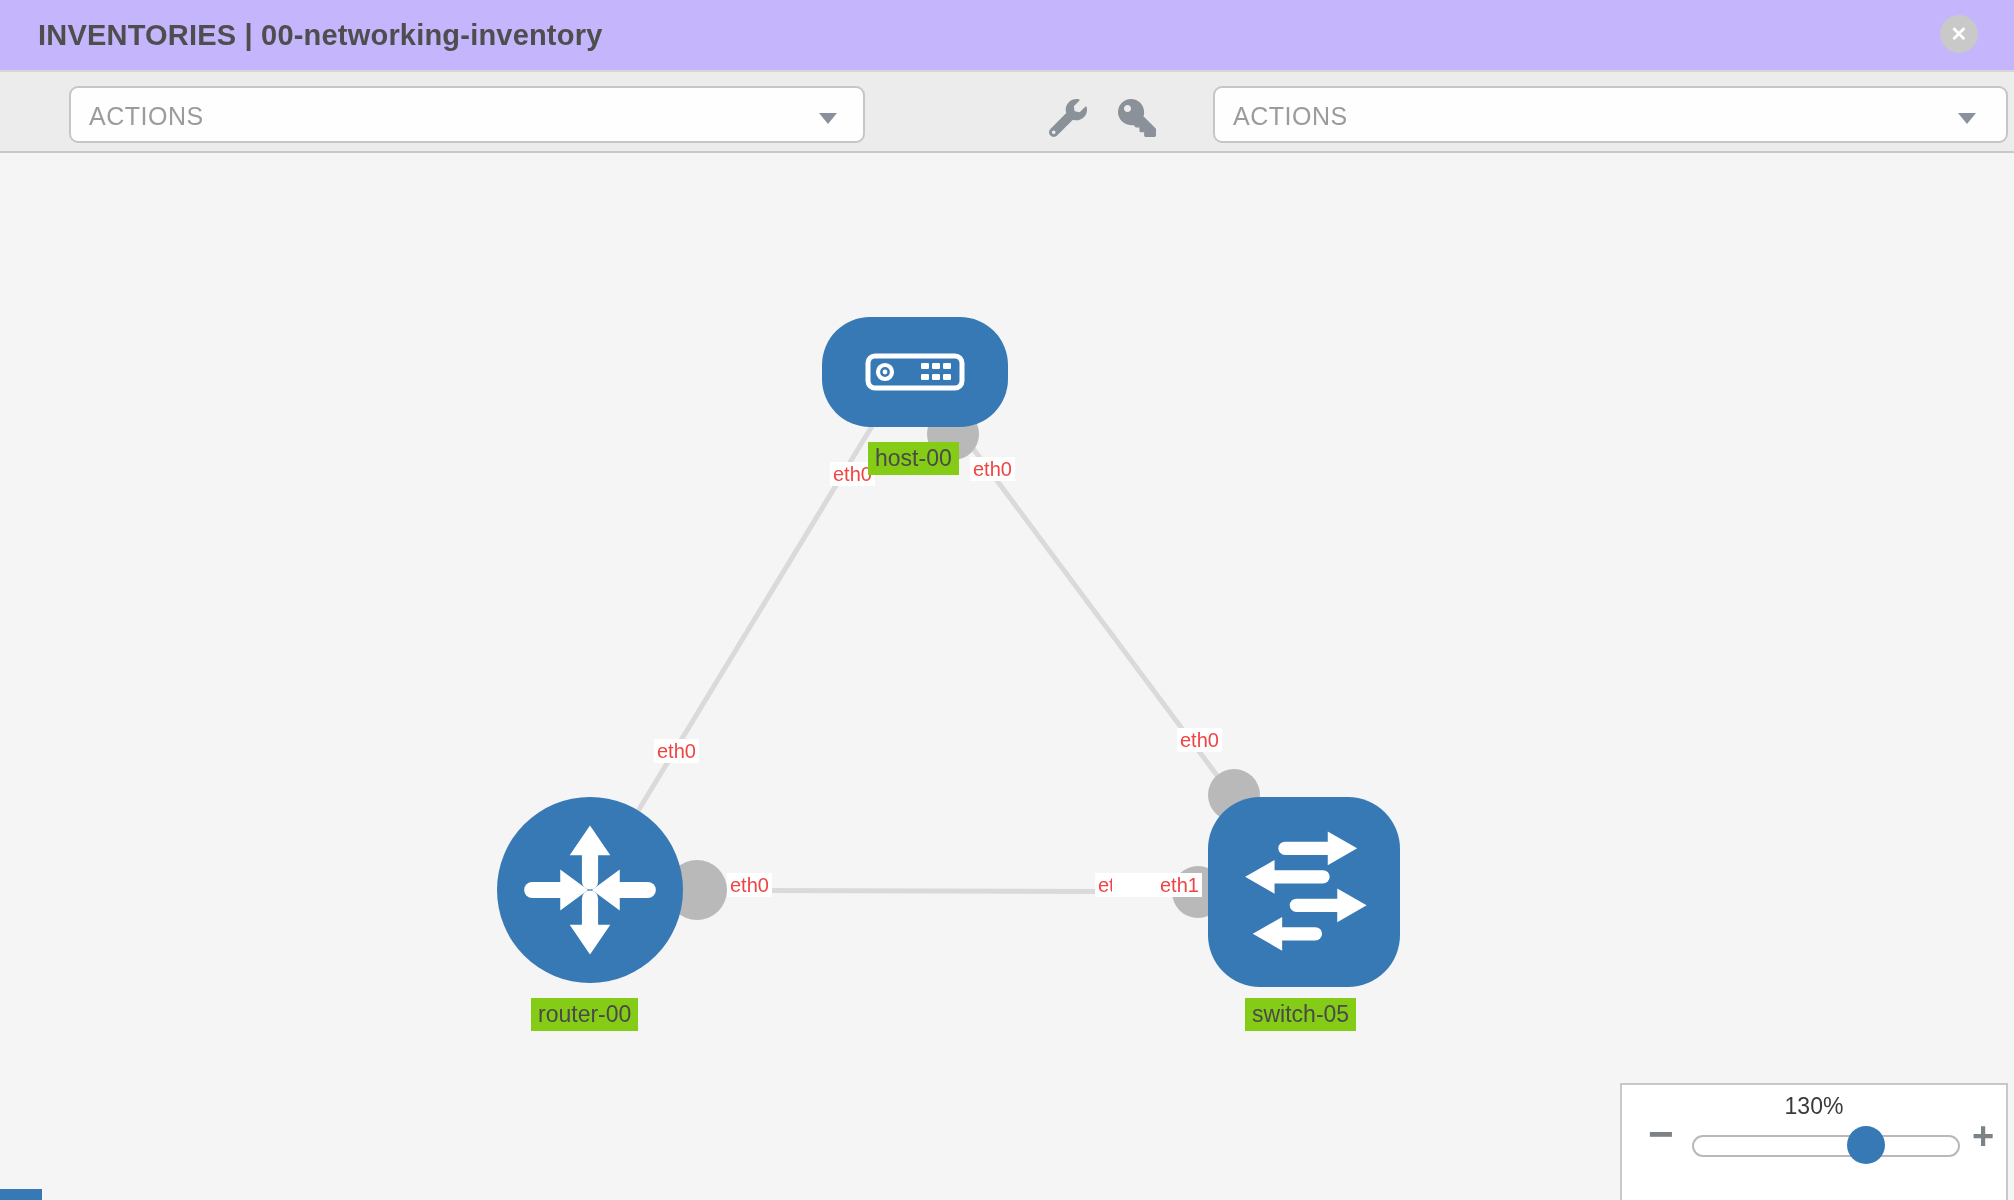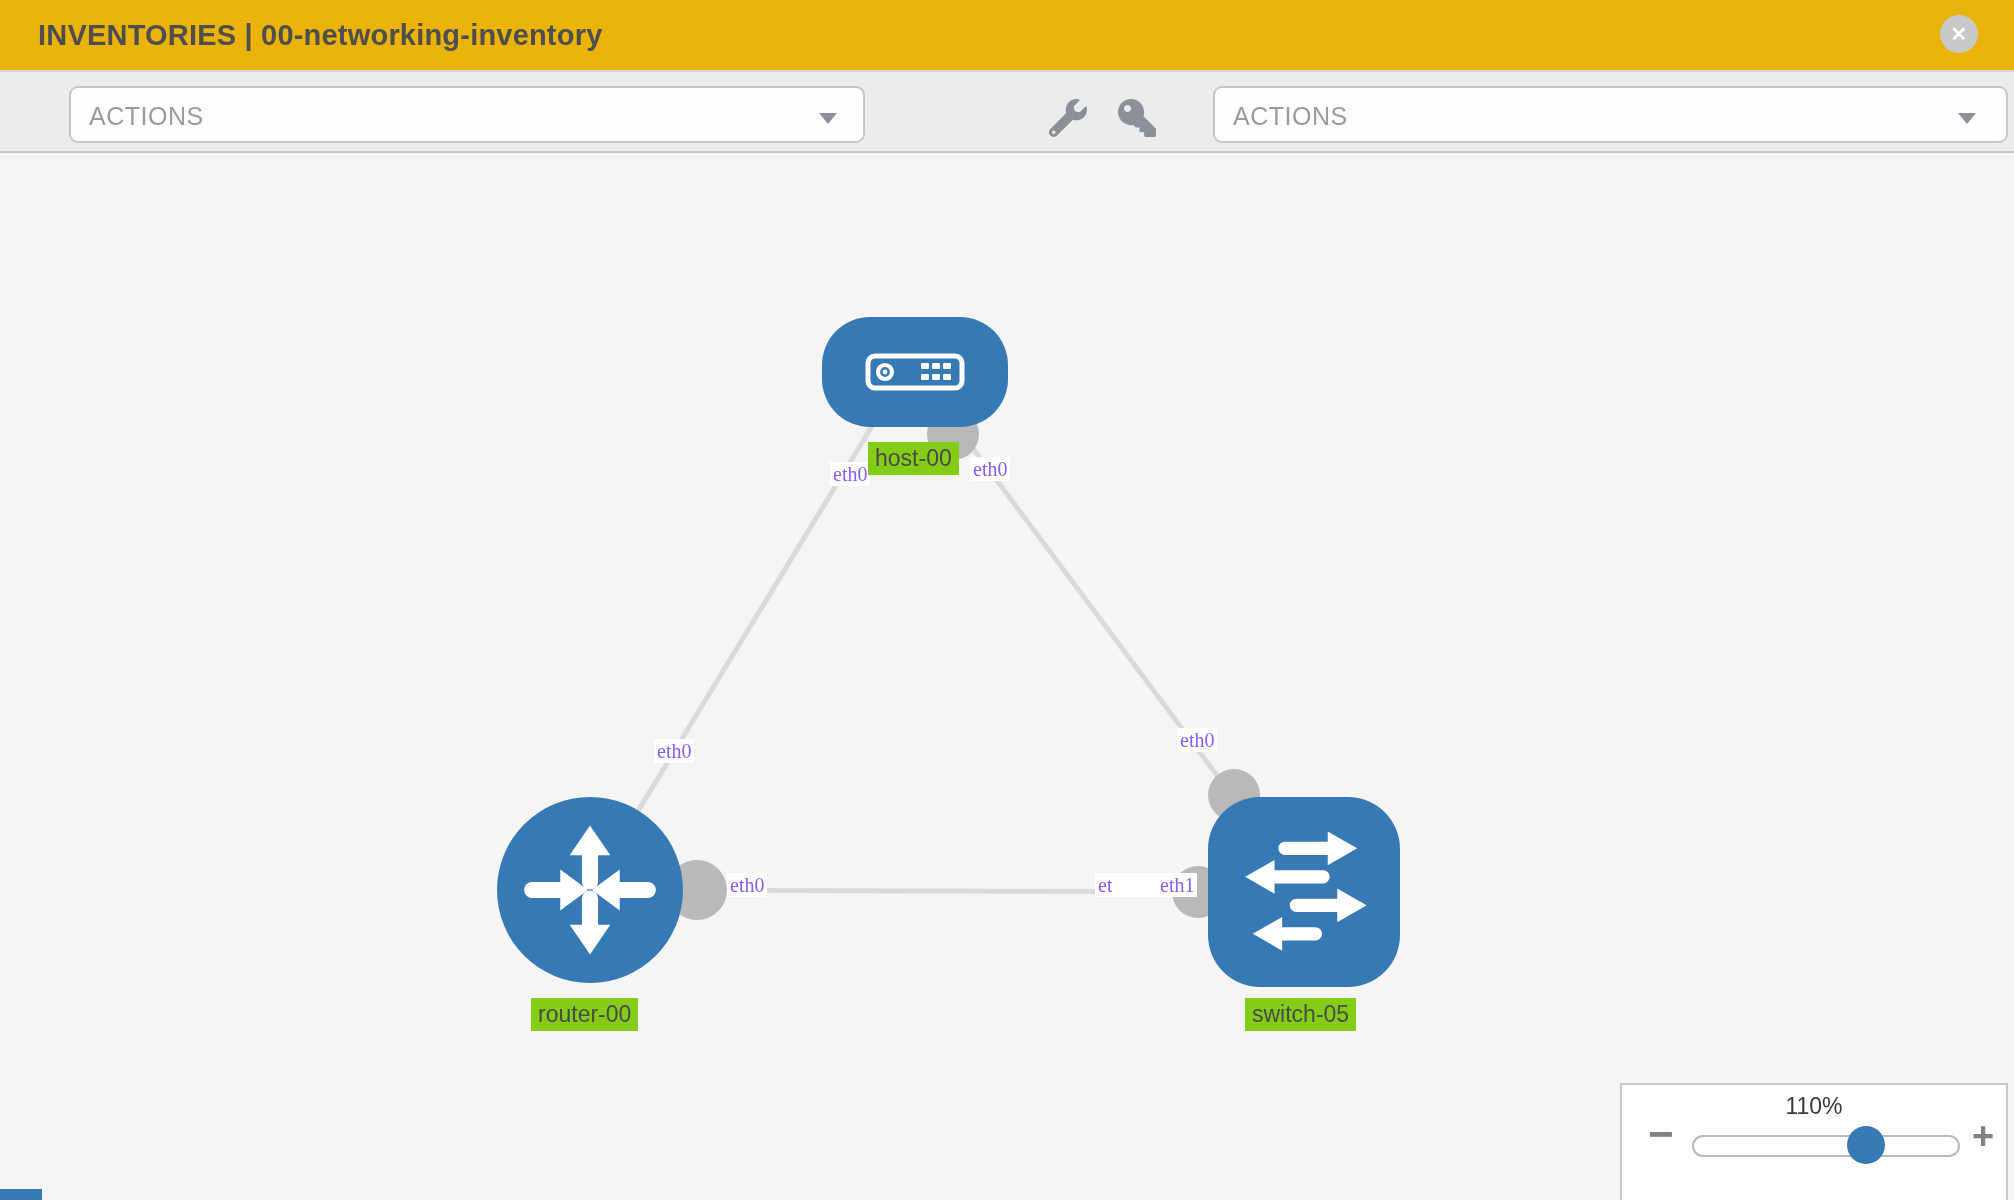--- a/index.html
+++ b/index.html
@@ -1,41 +1,41 @@
 <!DOCTYPE html>
 <html><head>
 <meta charset="utf-8">
 <style>
   * { margin:0; padding:0; box-sizing:border-box; }
   html,body { width:2014px; height:1200px; }
   body { font-family:"Liberation Sans", sans-serif; background:#f5f5f5; }
   #app { position:relative; width:2014px; height:1200px; overflow:hidden; background:#f5f5f5; }
 
   
-  .header { position:absolute; left:0; top:0; width:2014px; height:72px; background:#eab308; border-bottom:2px solid #d6d6d6; }
+  .header { position:absolute; left:0; top:0; width:2014px; height:72px; background:#c4b5fd; border-bottom:2px solid #d6d6d6; }
   .header-title { position:absolute; left:38px; top:19px; font-size:29px; font-weight:700; color:#4e4e4e; letter-spacing:0.2px; }
   .close-btn { position:absolute; left:1940px; top:15px; width:38px; height:38px; border-radius:50%; background:#c9c9c9; color:#ffffff; font-size:20px; font-weight:700; text-align:center; line-height:38px; cursor:pointer; }
 
   
   .toolbar { position:absolute; left:0; top:72px; width:2014px; height:81px; background:#ececec; border-bottom:2px solid #c8c8c8; }
   .dd-box { position:absolute; top:14px; height:57px; background:#fefefe; border:2px solid #c6c6c6; border-radius:9px;margin-left:30px; }
   .dd-box .dd-label { position:absolute; left:18px; top:14px; font-size:25px; color:#9b9b9b; letter-spacing:0.5px; }
   .dd-caret { position:absolute; top:25px; width:0; height:0; border-left:9px solid transparent; border-right:9px solid transparent; border-top:11px solid #8a919c; }
   .actions-dd { left:39px; width:796px; }
   .search-dd { left:1183px; width:795px; }
   .tool-icon { position:absolute; top:27px; width:38px; height:38px; }
   .tool-icon svg { width:38px; height:38px; }
   .wrench-icon { left:1049px; }
   .key-icon { left:1118px; }
 
   
   .canvas { position:absolute; left:0; top:153px; width:2014px; height:1047px; background:#f5f5f5; overflow:hidden; }
   .topo-svg { position:absolute; left:0; top:0; z-index:1; }
   .node { position:absolute; background:#3779b5; z-index:2; display:flex; align-items:center; justify-content:center; }
-  .iface-label { position:absolute; z-index:3; background:#ffffff; color:#8b5cf6; font-size:20px; line-height:24px; padding:0 3px; white-space:nowrap;font-family:Liberation Serif, serif; }
+  .iface-label { position:absolute; z-index:3; background:#ffffff; color:#ef4444; font-size:20px; line-height:24px; padding:0 3px; white-space:nowrap; }
   .node-label { position:absolute; z-index:4; background:#84cc16; color:#4a4a4a; font-size:23px; line-height:33px; padding:0 7px; white-space:nowrap; }
 
   
   .zoom-panel { position:absolute; left:1620px; top:930px; width:388px; height:140px; background:#ffffff; border:2px solid #c8c8c8; z-index:5; }
   .zoom-level { position:absolute; left:0; top:8px; width:100%; text-align:center; font-size:23px; color:#3a3a3a; }
   .zoom-minus, .zoom-plus { position:absolute; font-weight:700; color:#7d8287; cursor:pointer; }
   .zoom-minus { left:26px; top:24px; font-size:44px; }
   .zoom-plus { left:350px; top:30px; font-size:38px; }
   .zoom-track { position:absolute; left:70px; top:50px; width:268px; height:22px; background:#ffffff; border:2px solid #b9b9b9; border-radius:12px; cursor:pointer; }
   .zoom-handle { position:absolute; left:153px; top:-11px; width:38px; height:38px; border-radius:50%; background:#3779b5; cursor:grab; }
@@ -81,21 +81,21 @@
       <svg width="2014" height="1047" class="topo-svg">
         <line x1="590" y1="737" x2="880" y2="260" stroke="#dadada" stroke-width="5"></line>
         <line x1="1304" y1="739" x2="948" y2="262" stroke="#dadada" stroke-width="5"></line>
         <line x1="590" y1="737" x2="1304" y2="739" stroke="#dadada" stroke-width="5"></line>
         <circle cx="953" cy="281" r="26" fill="#b9b9b9"></circle>
         <circle cx="697" cy="737" r="30" fill="#b9b9b9"></circle>
         <circle cx="1198" cy="739" r="26" fill="#b9b9b9"></circle>
         <circle cx="1234" cy="642" r="26" fill="#b9b9b9"></circle>
       </svg>
     <div class="zoom-panel">
-      <div class="zoom-level">110%</div>
+      <div class="zoom-level">130%</div>
       <div class="zoom-minus">−</div>
       <div class="zoom-track">
         <div class="zoom-handle"></div>
       </div>
       <div class="zoom-plus">+</div>
     </div>
     <div class="blue-strip"></div>
   <div class="node" style="left: 822px; top: 164px; width: 186px; height: 110px; border-radius: 48px;">
         <svg width="100" height="38" viewBox="0 0 100 38">
           <rect x="3" y="3" width="94" height="32" rx="7" fill="none" stroke="#fff" stroke-width="5"></rect>

